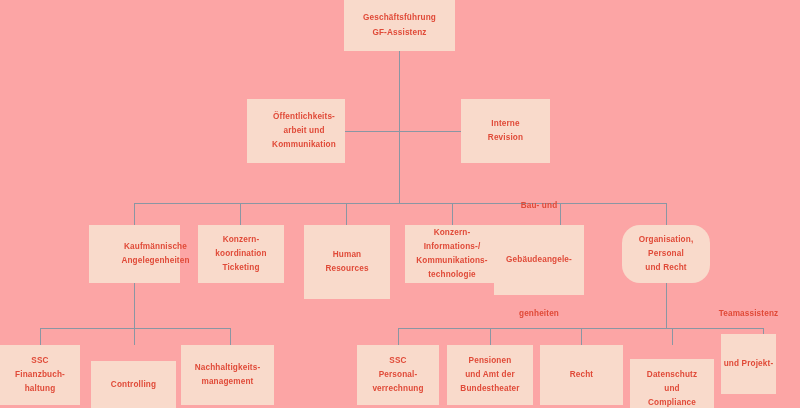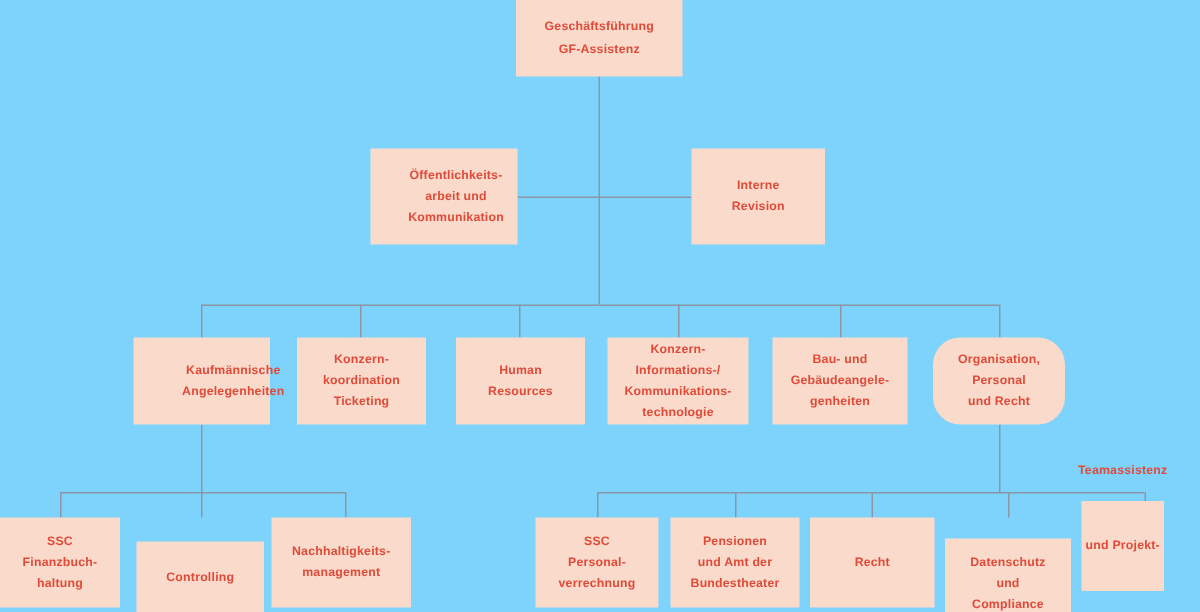--- a/index.html
+++ b/index.html
@@ -7,21 +7,21 @@
     width: 800px;
     height: 408px;
     background: #ffffff;
     font-family: "Liberation Sans", sans-serif;
     overflow: hidden;
   }
   #org-chart {
     position: relative;
     width: 800px;
     height: 408px;
-    background: #7dd3fc;
+    background: #fca5a5;
   }
   .node {
     position: absolute;
     background: #F9DACB;
     color: #E04A38;
     font-size: 8.2px;
     font-weight: bold;
     line-height: 1.72;
     letter-spacing: 0.15px;
     display: flex;
@@ -92,33 +92,33 @@
     <span class="ln">Kaufmännische</span>
     <span class="ln">Angelegenheiten</span>
   </div>
 
   <div class="node" style="left:198px; top:225px; width:86px; height:58px;">
     <span class="ln">Konzern-</span>
     <span class="ln">koordination</span>
     <span class="ln">Ticketing</span>
   </div>
 
-  <div class="node" style="left:304px; top:225px; width:86px; height:58px;">
+  <div class="node" style="left:304px; top:225px; width:86px; height:74px;">
     <span class="ln">Human</span>
     <span class="ln">Resources</span>
   </div>
 
   <div class="node" style="left:405px; top:225px; width:94px; height:58px;">
     <span class="ln">Konzern-</span>
     <span class="ln">Informations-/</span>
     <span class="ln">Kommunikations-</span>
     <span class="ln">technologie</span>
   </div>
 
-  <div class="node" style="left:515px; top:225px; width:90px; height:58px;">
+  <div class="node" style="left:494px; top:225px; width:90px; height:70px;gap:40px;">
     <span class="ln">Bau- und</span>
     <span class="ln">Gebäudeangele-</span>
     <span class="ln">genheiten</span>
   </div>
 
   <div class="node" style="left:622px; top:225px; width:88px; height:58px;border-radius:18px;">
     <span class="ln">Organisation,</span>
     <span class="ln">Personal</span>
     <span class="ln">und Recht</span>
   </div>

